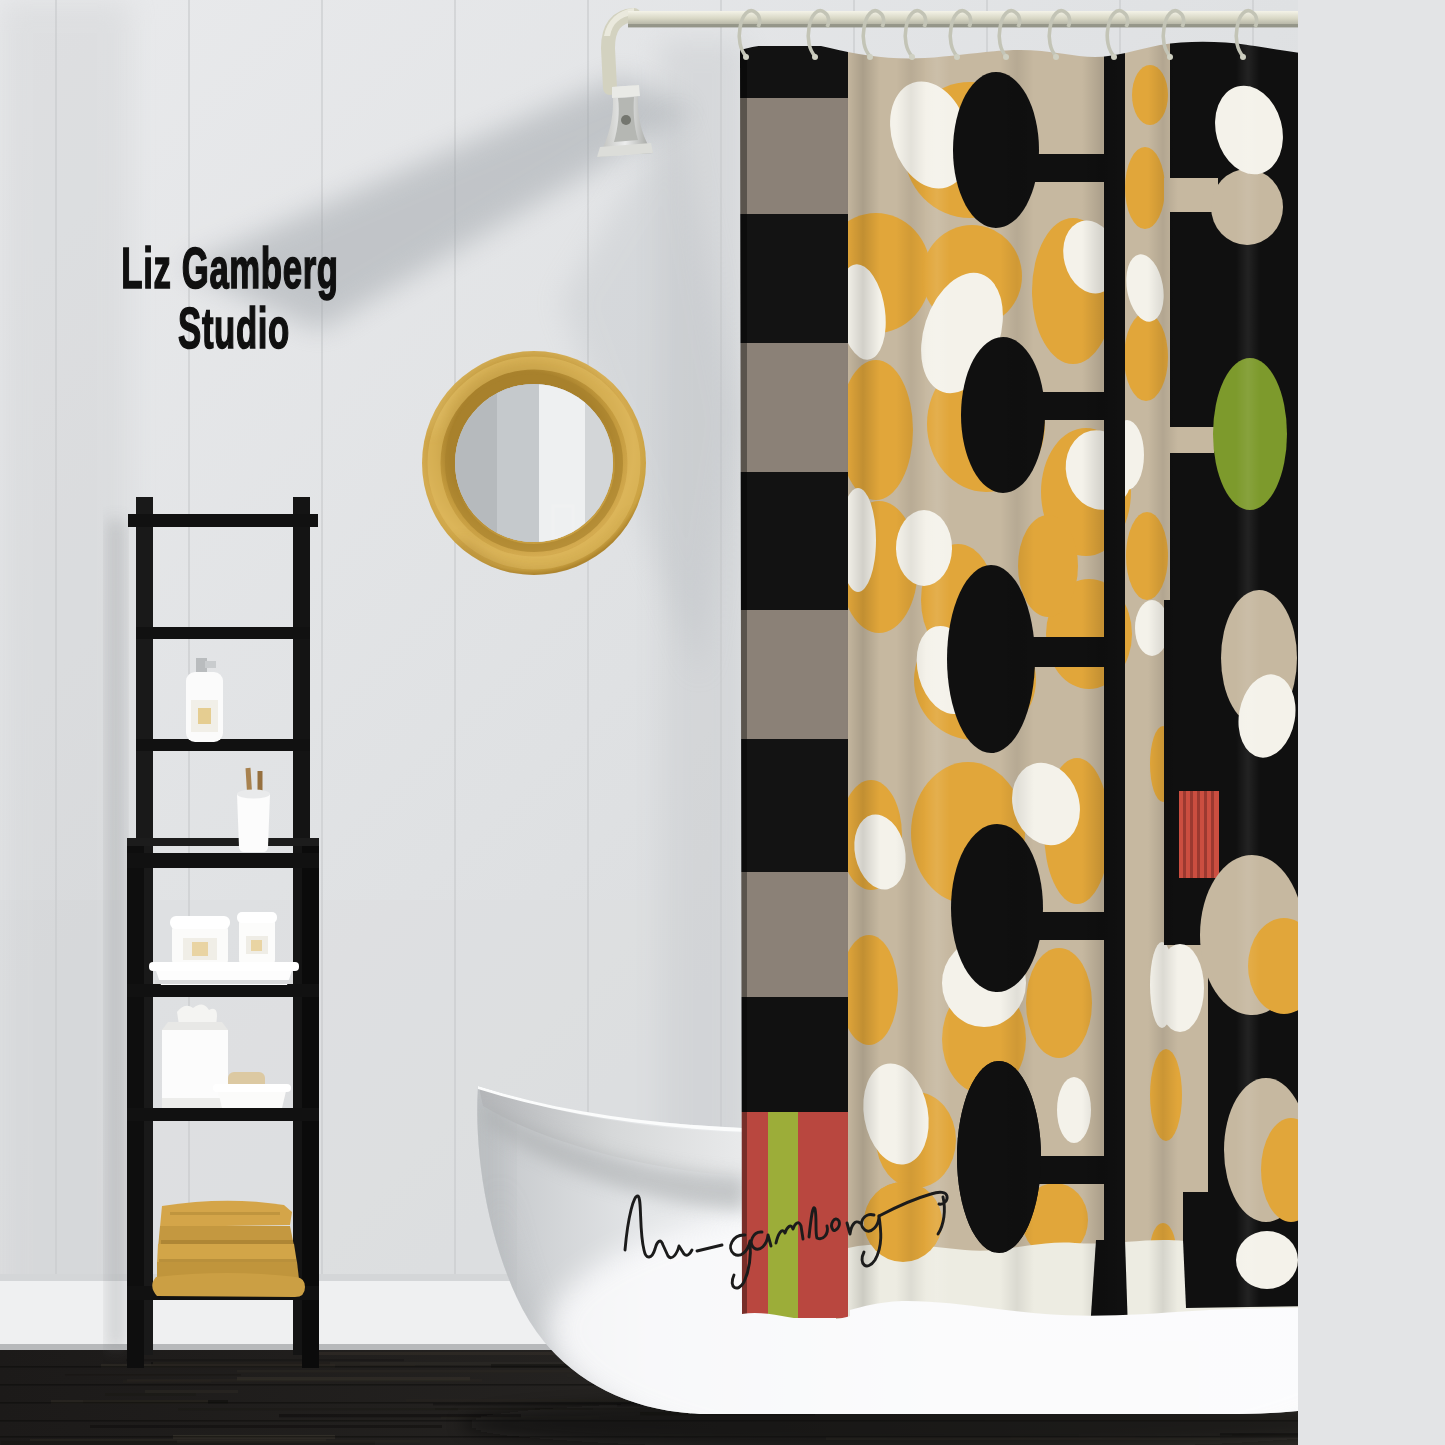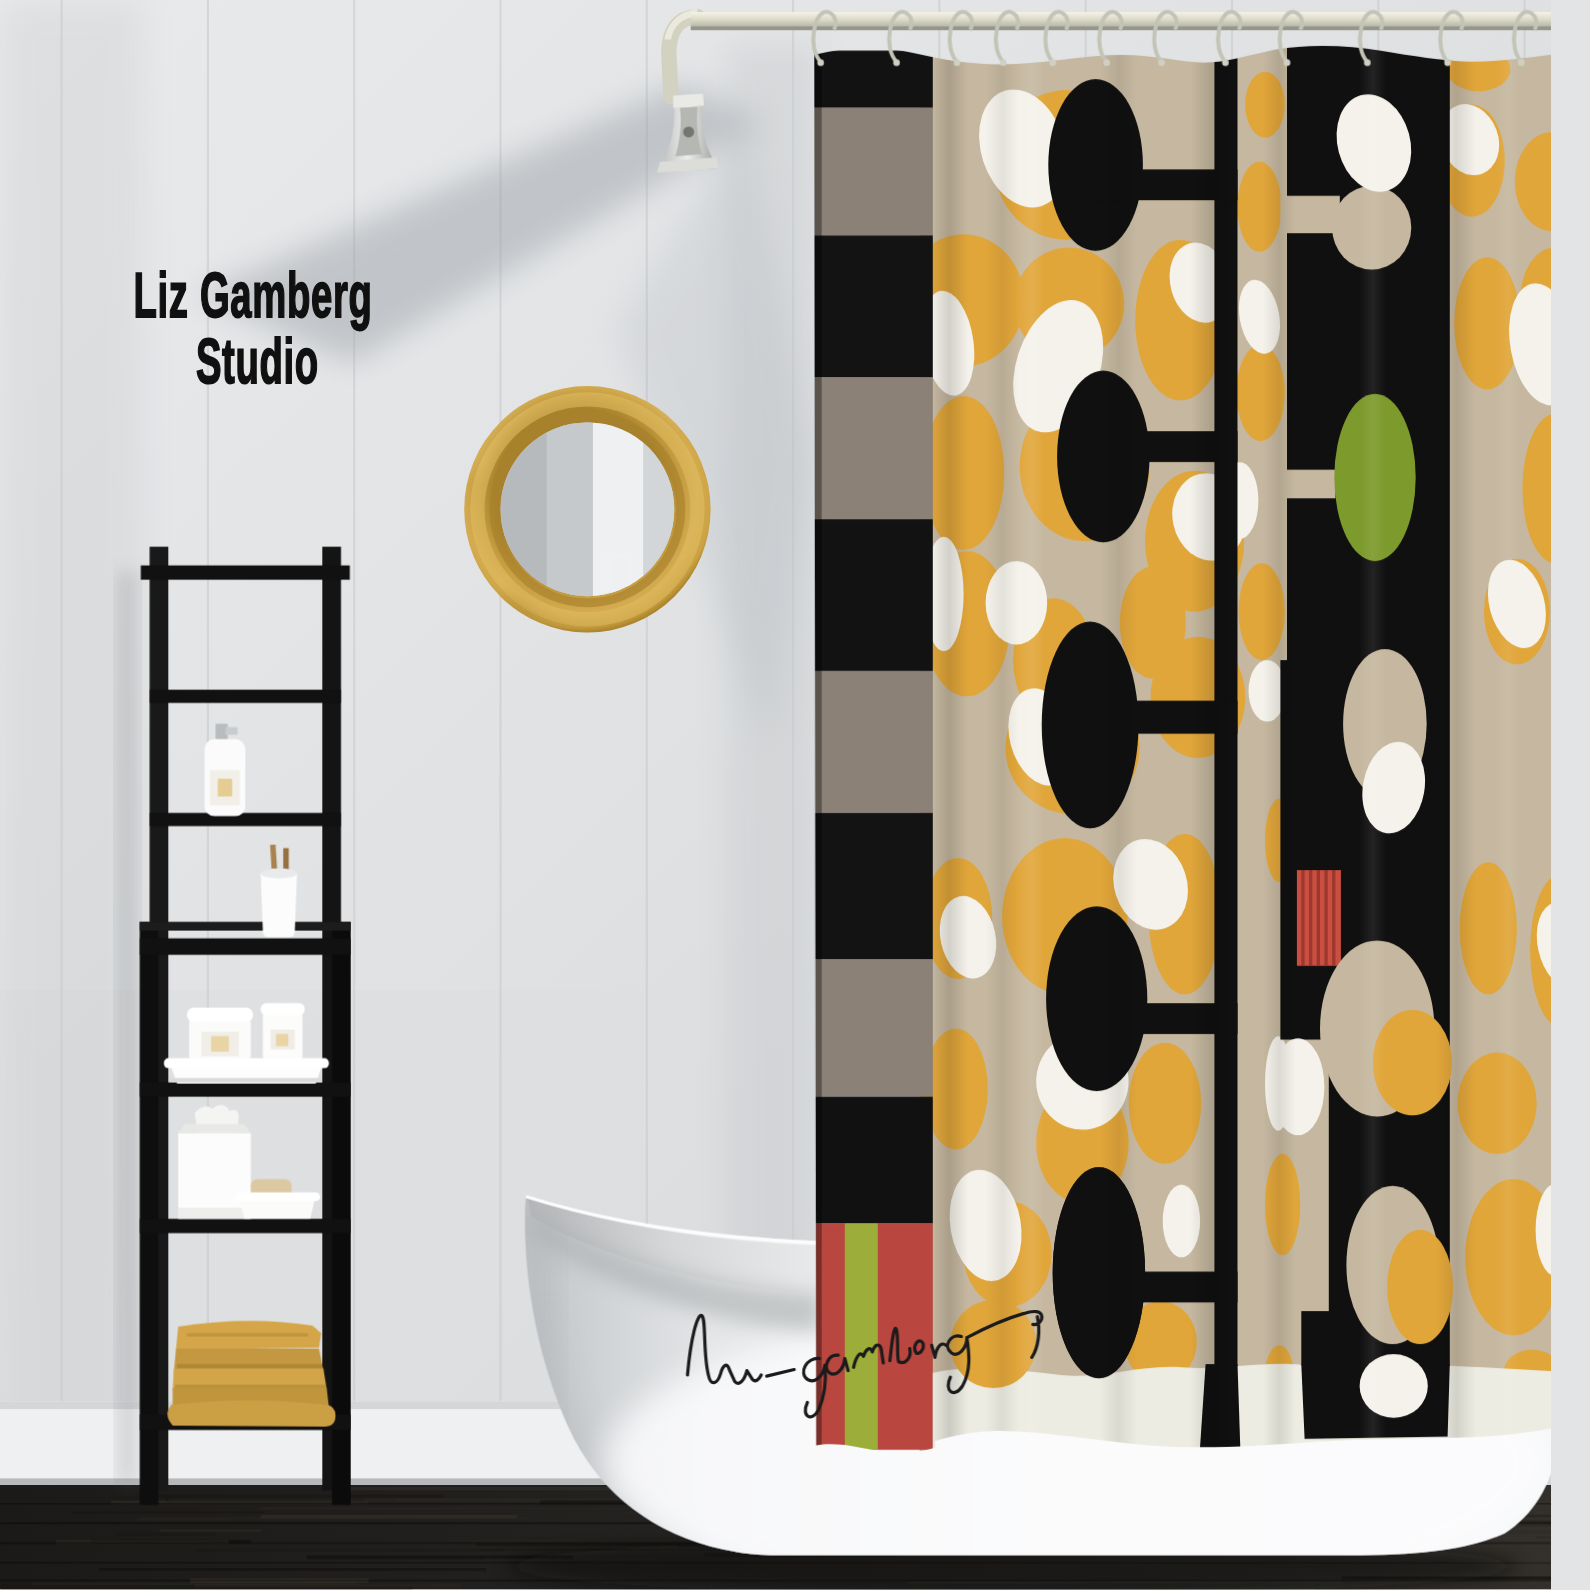--- a/index.html
+++ b/index.html
@@ -1,16 +1,16 @@
 <!DOCTYPE html>
 <html><head>
 <meta charset="utf-8">
 <style>
   html,body{margin:0;padding:0;background:#e3e4e6;}
-  #scene{width:1410px;height:1445px;position:relative;overflow:hidden;font-family:"Liberation Sans", sans-serif;}
+  #scene{width:1298px;height:1445px;position:relative;overflow:hidden;font-family:"Liberation Sans", sans-serif;}
 </style>
 </head>
 <body>
 <div id="scene">
 <svg width="1445" height="1445" viewBox="0 0 1445 1445">
 <defs>
   <linearGradient id="wallG" x1="0" y1="0" x2="1" y2="1">
     <stop offset="0" stop-color="#e9eaec"></stop>
     <stop offset="0.45" stop-color="#dfe1e3"></stop>
     <stop offset="1" stop-color="#d3d5d7"></stop>

